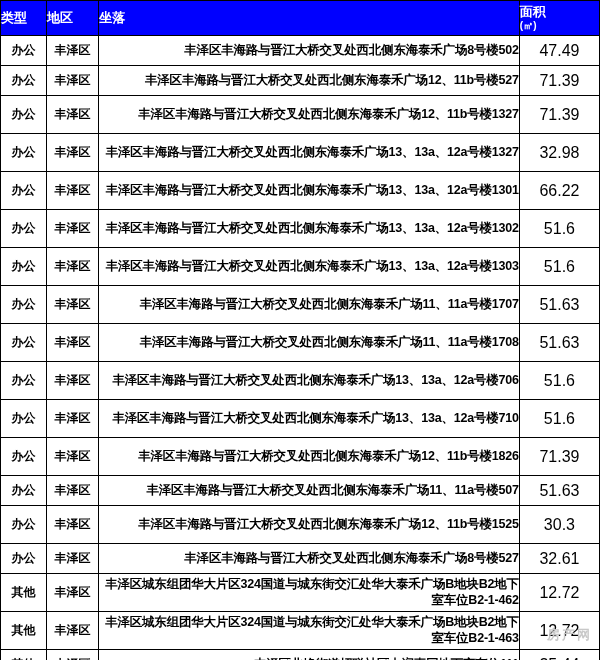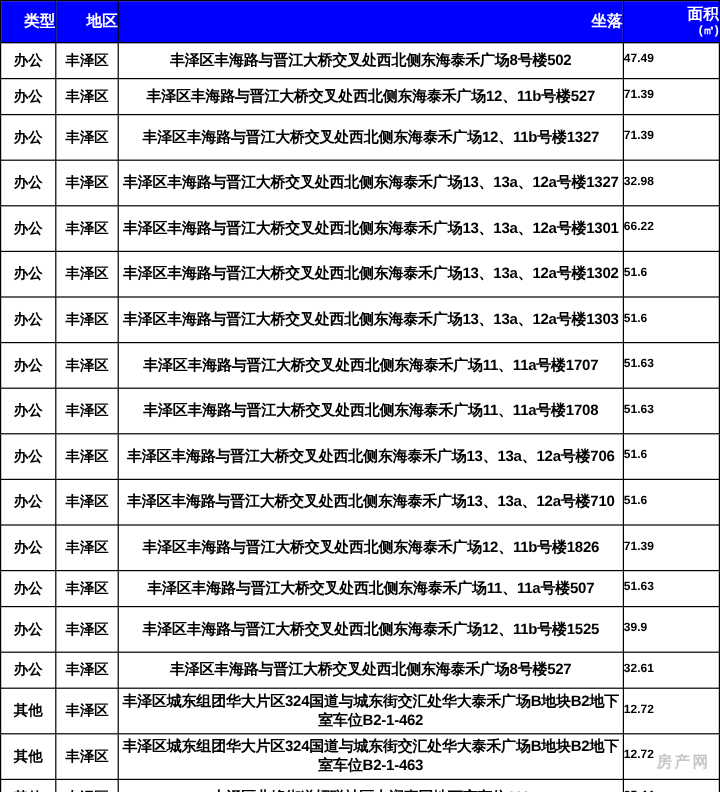--- a/index.html
+++ b/index.html
@@ -28,21 +28,21 @@
   table.grid th, table.grid td {
     border: 1px solid #000000;
     padding: 0;
     vertical-align: middle;
     line-height: 1.25;
   }
   thead th {
     background: #0000ff;
     color: #ffffff;
     font-weight: bold;
-    text-align: right;
+    text-align: left;
     height: 34px;
     font-size: 13px;
     margin-top: 19px;
   }
   thead th .unit {
     display: block;
     font-size: 10px;
     font-weight: bold;
   }
   col.c-type { width: 46px; }
@@ -50,31 +50,31 @@
   col.c-addr { width: 420px; }
   col.c-size { width: 80px; }
 
   td.type, td.area {
     text-align: center;
     font-weight: bold;
     font-size: 12px;
     white-space: nowrap;
   }
   td.addr {
-    text-align: center;
+    text-align: right;
     font-weight: bold;
     font-size: 12.5px;
     padding: 1px 2px 1px 3px;
     letter-spacing: -0.2px;
     word-break: break-all;
   }
   td.size {
-    text-align: left;
-    font-weight: bold;
-    font-size: 10px;
+    text-align: center;
+    font-weight: normal;
+    font-size: 16px;
   }
   tr.r1 { height: 30px; }
   tr.r2 { height: 38px; }
 
   .watermark {
     position: absolute;
     right: 8px;
     bottom: 16px;
     font-size: 13px;
     color: #c8c8c8;
@@ -181,21 +181,21 @@
         <tr class="r1">
           <td class="type">办公</td>
           <td class="area">丰泽区</td>
           <td class="addr">丰泽区丰海路与晋江大桥交叉处西北侧东海泰禾广场11、11a号楼507</td>
           <td class="size">51.63</td>
         </tr>
         <tr class="r2">
           <td class="type">办公</td>
           <td class="area">丰泽区</td>
           <td class="addr">丰泽区丰海路与晋江大桥交叉处西北侧东海泰禾广场12、11b号楼1525</td>
-          <td class="size">39.9</td>
+          <td class="size">30.3</td>
         </tr>
         <tr class="r1">
           <td class="type">办公</td>
           <td class="area">丰泽区</td>
           <td class="addr">丰泽区丰海路与晋江大桥交叉处西北侧东海泰禾广场8号楼527</td>
           <td class="size">32.61</td>
         </tr>
         <tr class="r2">
           <td class="type">其他</td>
           <td class="area">丰泽区</td>

